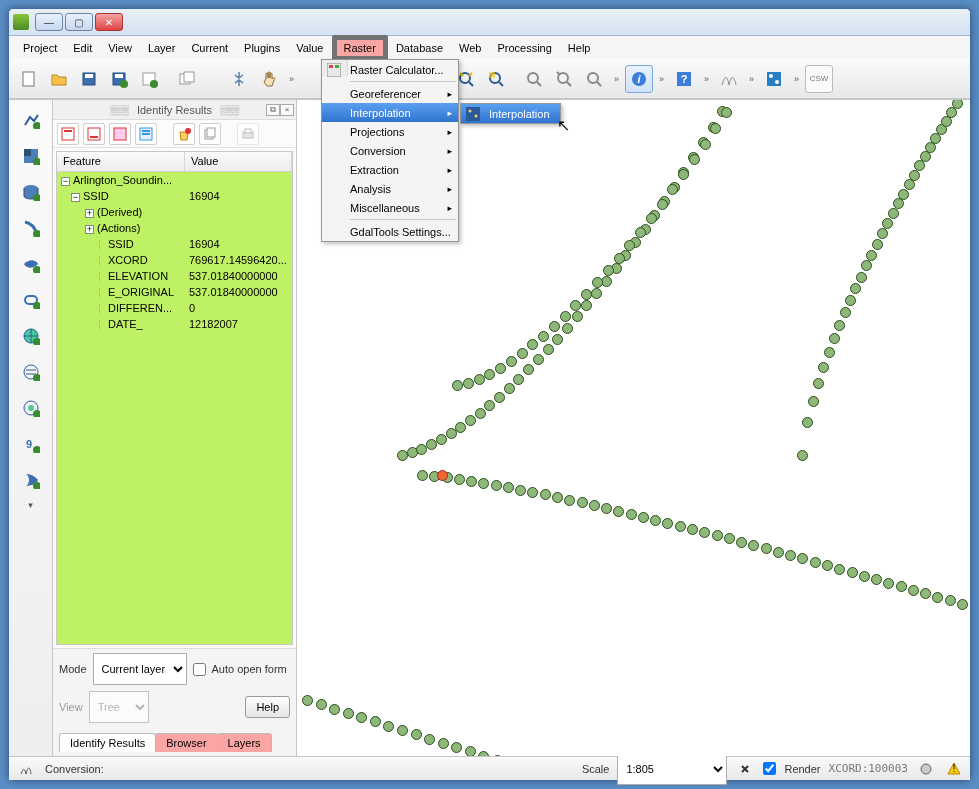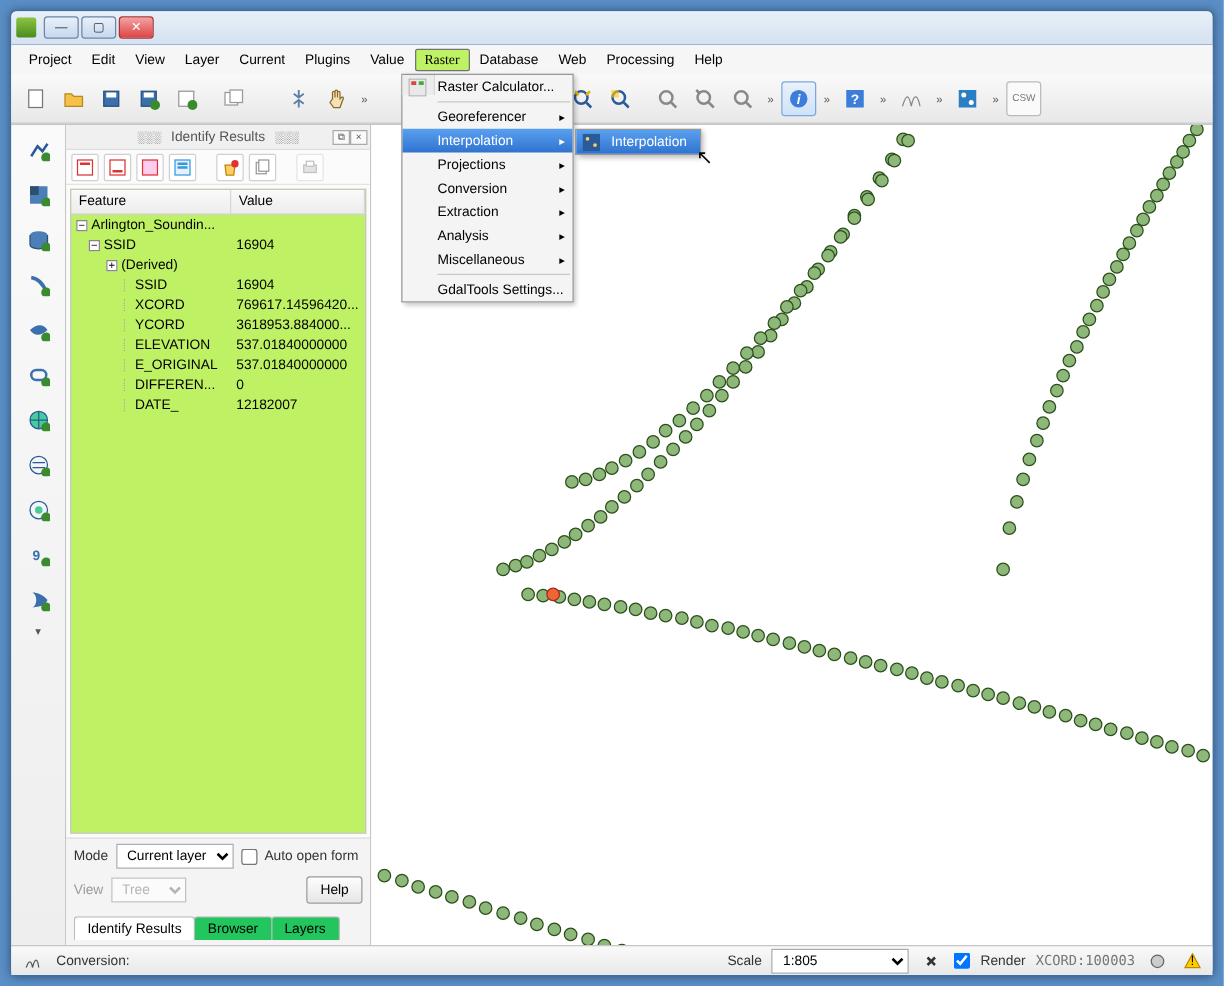--- a/index.html
+++ b/index.html
@@ -6,21 +6,21 @@
 body { background: #5a8ec6; width: 979px; height: 789px; position: relative; overflow: hidden; }
 .window { position: absolute; left: 8px; top: 8px; width: 963px; height: 773px; background: #f0f0f0; border: 1px solid #3a6ea5; border-radius: 5px; display: flex; flex-direction: column; box-shadow: 0 0 8px rgba(0,0,0,.4); }
 .titlebar { height: 27px; background: linear-gradient(#e9eff7,#d5e2f2); display: flex; align-items: center; padding: 0 4px; border-bottom: 1px solid #9db6d6; border-radius: 5px 5px 0 0; }
 .titlebar .appicon { width: 16px; height: 16px; margin-right: 6px; background: linear-gradient(#8bc53f,#4b8b1f); border-radius: 2px; }
 .title { flex: 1; color: #111; font-size: 12px; }
 .winbtns { display: flex; gap: 2px; }
 .winbtn { width: 28px; height: 18px; border-radius: 3px; border: 1px solid #6b85a3; background: linear-gradient(#e8f0fb,#c7d8ef); display:flex; align-items:center; justify-content:center; font-size:10px; color:#333; }
 .winbtn.close { background: linear-gradient(#f5a2a2,#d44); border-color:#a33; color:#fff; }
 .menubar { height: 23px; background: #f6f6f6; display: flex; align-items: center; padding: 0 6px; border-bottom: 0; }
 .menuitem { padding: 3px 8px; cursor: default; }
-.menuitem.active { background: #bef264; border: 1px solid #737373; border-radius: 2px; padding: 2px 7px; font-family: Liberation Serif, serif; }
+.menuitem.active { background: #fca5a5; border: 5px solid #737373; border-radius: 2px; padding: 2px 7px; }
 .toolbars { background: linear-gradient(#fafafa,#e8e8e8); border-bottom: 1px solid #c6c6c6; padding: 4px 6px; display:flex; align-items:center; gap:2px; min-height:40px; }
 .tbtn { width: 28px; height: 28px; border: 1px solid transparent; display:flex; align-items:center; justify-content:center; border-radius:3px; }
 .tbtn.sel { border:1px solid #7aa7e0; background:linear-gradient(#e9f1fc,#d0e2f8); }
 .tsep { width:6px; }
 .chev { font-size:9px; color:#555; margin:0 4px; }
 .body { flex:1; display:flex; border-top:1px solid #c6c6c6; overflow:hidden; }
 .leftbar { width: 44px; background:linear-gradient(#fafafa,#eee); border-right:1px solid #c6c6c6; display:flex; flex-direction:column; align-items:center; padding-top:4px; gap:4px; }
 .leftbar .tbtn { width:32px; height:32px; }
 .panel { width: 244px; border-right:1px solid #c6c6c6; display:flex; flex-direction:column; background:#fbfbfb; }
 .panelhead { height:20px; display:flex; align-items:center; justify-content:center; gap:8px; background:#f0f0f0; border-bottom:1px solid #ddd; position:relative; font-size:11px; color:#555; }
@@ -38,24 +38,24 @@
 .row .c1 { width:128px; padding-left:4px; white-space:nowrap; overflow:hidden; text-overflow:ellipsis; }
 .row .c2 { flex:1; padding-left:4px; white-space:nowrap; overflow:hidden; }
 .exp { display:inline-block; width:9px; height:9px; border:1px solid #888; text-align:center; line-height:7px; font-size:9px; margin-right:3px; background:#fff; }
 .ind1 { padding-left:14px !important; }
 .ind2 { padding-left:28px !important; }
 .ind3 { padding-left:42px !important; }
 .panelfoot { padding:4px 6px; border-top:1px solid #ddd; background:#f4f4f4; display:flex; flex-direction:column; gap:6px; }
 .pfrow { display:flex; align-items:center; gap:6px; }
 .pfrow label { color:#333; }
 .pfrow.dis label, .pfrow.dis select { color:#9b9b9b; }
-select, input[type=text] { border:1px solid #abadb3; background:#fff; height:20px; padding:0 4px; }
+select, input[type=text] { border:1px solid #abadb3; background:#fff; height:32px; padding:0 4px; }
 button.btn { height:22px; padding:0 10px; border:1px solid #9a9a9a; background:linear-gradient(#fdfdfd,#e6e6e6); border-radius:3px; }
 .tabs { display:flex; gap:0; margin-top:4px; }
-.tab { padding:3px 10px; border:1px solid #bbb; border-bottom:none; border-radius:3px 3px 0 0; background:#22c55e; margin-right:-1px; }
+.tab { padding:3px 10px; border:1px solid #bbb; border-bottom:none; border-radius:3px 3px 0 0; background:#fca5a5; margin-right:-1px; }
 .tab.active { background:#fff; font-weight:normal; position:relative; z-index:2; }
 .canvas { flex:1; position:relative; background:#fff; overflow:hidden; }
 .dot { position:absolute; width:11px; height:11px; border-radius:50%; background:#8eb77a; border:1px solid #2b4f1a; }
 .dot.red { background:#e63; border-color:#a22; }
 .dropdown { position:absolute; background:#f4f4f4; border:1px solid #979797; box-shadow:2px 2px 4px rgba(0,0,0,.25); z-index:50; }
 .dditem { height:19px; display:flex; align-items:center; padding:0 18px 0 28px; position:relative; white-space:nowrap; }
 .dditem.hl { background:linear-gradient(#5aa0f0,#2f73cf); color:#fff; }
 .dditem .sub { position:absolute; right:6px; font-size:9px; }
 .ddsep { height:1px; background:#c8c8c8; margin:2px 2px 2px 28px; }
 .ddicon { position:absolute; left:4px; width:16px; height:16px; display:flex; align-items:center; justify-content:center; }
@@ -353,30 +353,30 @@
             </div>
             <div class="row">
               <div class="c1 ind1"><span class="exp">−</span>SSID</div>
               <div class="c2">16904</div>
             </div>
             <div class="row">
               <div class="c1 ind2"><span class="exp">+</span>(Derived)</div>
               <div class="c2"></div>
             </div>
             <div class="row">
+              <div class="c1 ind2"><span class="exp">+</span>(Actions)</div>
+              <div class="c2"></div>
+            </div>
+            <div class="row">
               <div class="c1 ind3"><span style="display:inline-block;width:6px;border-left:1px dotted #aaa;margin-right:3px;height:10px;vertical-align:middle"></span>SSID</div>
               <div class="c2">16904</div>
             </div>
             <div class="row">
               <div class="c1 ind3"><span style="display:inline-block;width:6px;border-left:1px dotted #aaa;margin-right:3px;height:10px;vertical-align:middle"></span>XCORD</div>
               <div class="c2">769617.14596420...</div>
-            </div>
-            <div class="row">
-              <div class="c1 ind3"><span style="display:inline-block;width:6px;border-left:1px dotted #aaa;margin-right:3px;height:10px;vertical-align:middle"></span>YCORD</div>
-              <div class="c2">3618953.884000...</div>
             </div>
             <div class="row">
               <div class="c1 ind3"><span style="display:inline-block;width:6px;border-left:1px dotted #aaa;margin-right:3px;height:10px;vertical-align:middle"></span>ELEVATION</div>
               <div class="c2">537.01840000000</div>
             </div>
             <div class="row">
               <div class="c1 ind3"><span style="display:inline-block;width:6px;border-left:1px dotted #aaa;margin-right:3px;height:10px;vertical-align:middle"></span>E_ORIGINAL</div>
               <div class="c2">537.01840000000</div>
             </div>
             <div class="row">

